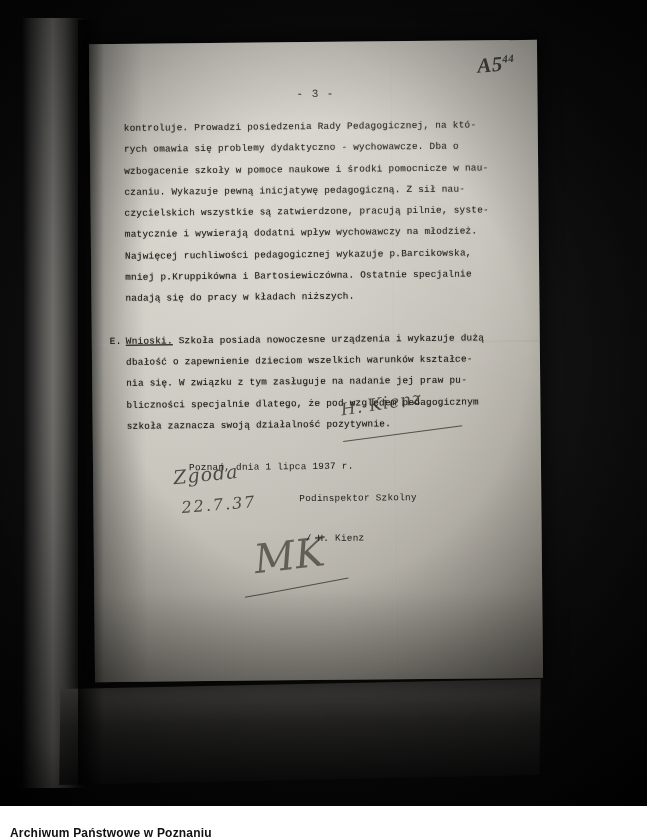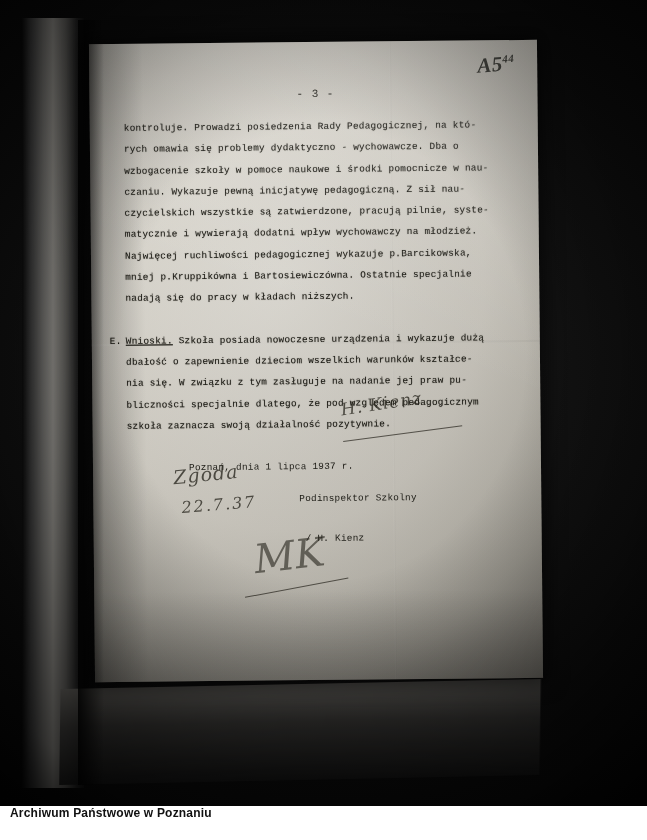--- a/index.html
+++ b/index.html
@@ -220,21 +220,21 @@
 
   
   .caption-bar {
     position: absolute;
     left: 0;
     bottom: 0;
     width: 647px;
     height: 34px;
     background: #ffffff;
     display: flex;
-    align-items: flex-start;
+    align-items: flex-end;
   }
   .caption-text {
     font-family: "Liberation Sans", sans-serif;
     font-size: 12px;
     font-weight: 700;
     color: #111;
     padding-left: 10px;
     letter-spacing: .2px;
   }
 

